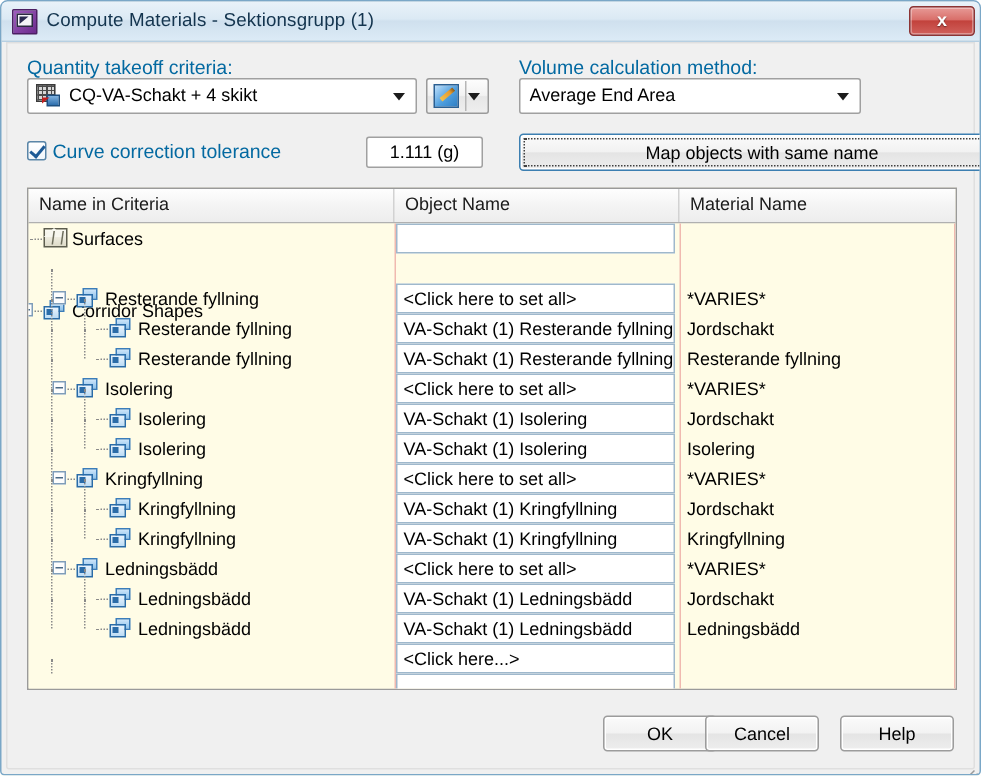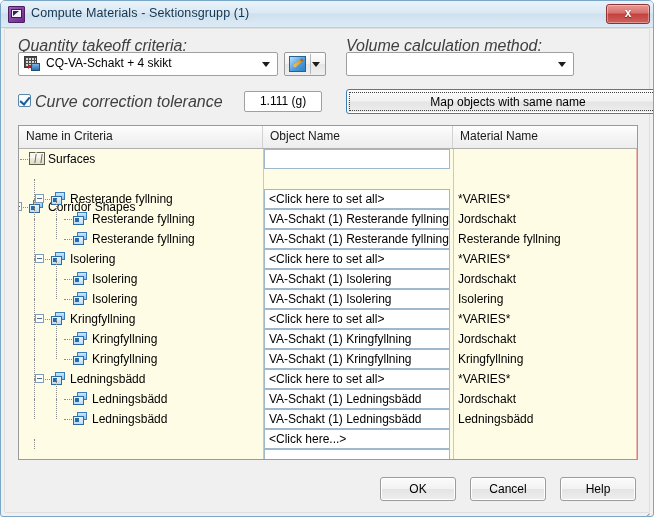--- a/index.html
+++ b/index.html
@@ -95,24 +95,23 @@
     font-size: 12px;
     font-weight: bold;
     color: #ffffff;
     text-shadow: 0 1px 1px rgba(0,0,0,.5);
     font-family: "Liberation Sans", sans-serif;
   }
 
   
   .field-label {
     position: absolute;
-    font-size: 16px;
-    color: #404040;
+    font-size: 13px;
+    color: #0369a1;
     white-space: nowrap;
-    font-style: italic;
   }
 
   
   .combo {
     position: absolute;
     box-sizing: border-box;
     background: #ffffff;
     border: 1px solid #a0a0a0;
     border-radius: 2px;
     cursor: default;
@@ -449,21 +448,21 @@
     width: 176px; height: 20px;
     line-height: 20px;
     font-size: 12px;
     color: #000;
     white-space: nowrap;
     overflow: hidden;
     cursor: default;
   }
 
   
-  #ok-button     { left: 379px; top: 476px; width: 76px; height: 24px; }
+  #ok-button     { left: 401px; top: 476px; width: 76px; height: 24px; }
   #cancel-button { left: 469px; top: 476px; width: 76px; height: 24px; }
   #help-button   { left: 559px; top: 476px; width: 76px; height: 24px; }
 
   
   #resize-grip {
     position: absolute;
     right: 3px; bottom: 2px;
     width: 12px; height: 12px;
   }
   #resize-grip i {
@@ -501,20 +500,21 @@
   </div>
 
   <div id="edit-split" style="left:283px; top:51px; width:42px; height:24px;">
     <div id="pencil-icon"></div>
     <div class="divider"></div>
     <div class="arrow2"></div>
   </div>
 
   <div class="field-label" style="left:345px; top:36px;">Volume calculation method:</div>
   <div class="combo" id="volume-combo" style="left:345px; top:51px; width:228px; height:24px;">
+    <div class="combo-text">Average End Area</div>
     <div class="arrow"></div>
   </div>
 
   <div id="tolerance-check">
     <span class="tick"></span>
   </div>
   <div class="field-label" id="tolerance-label">Curve correction tolerance</div>
   <div id="tolerance-value">1.111 (g)</div>
 
   <div class="push-button" id="map-objects-button">

